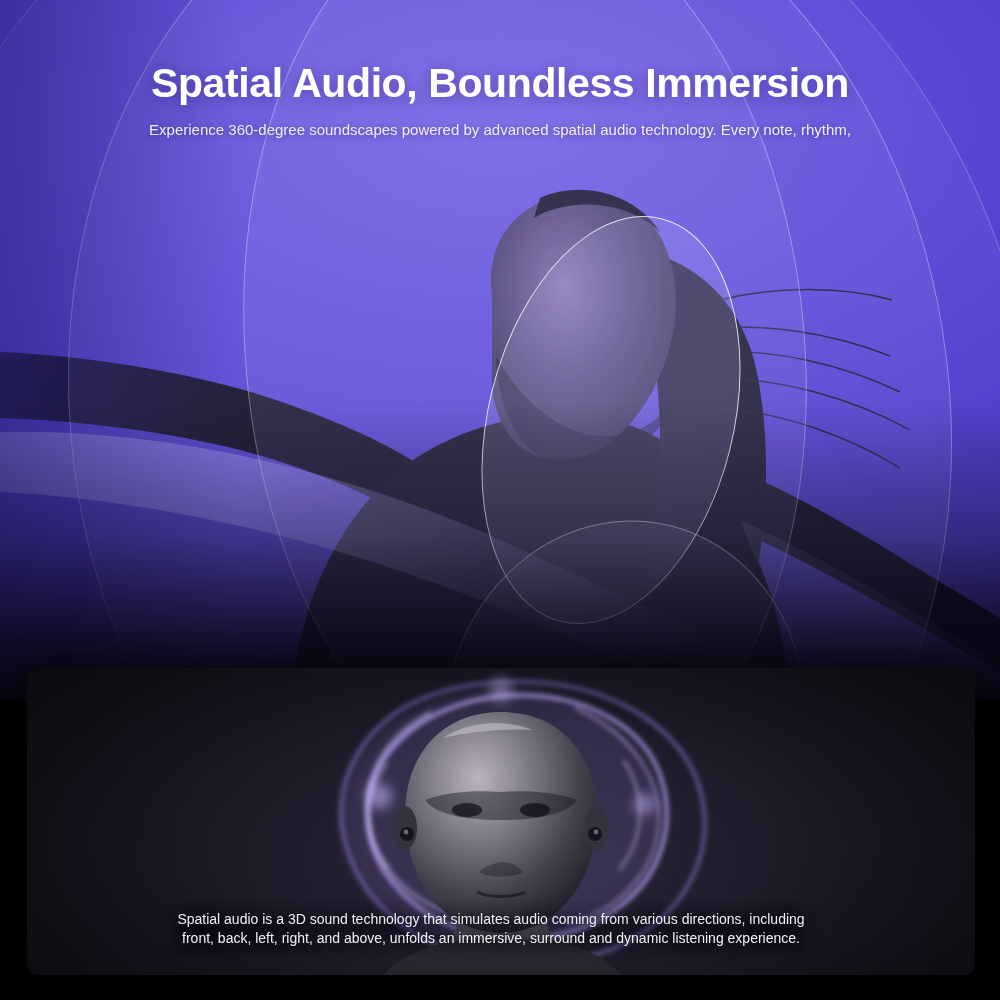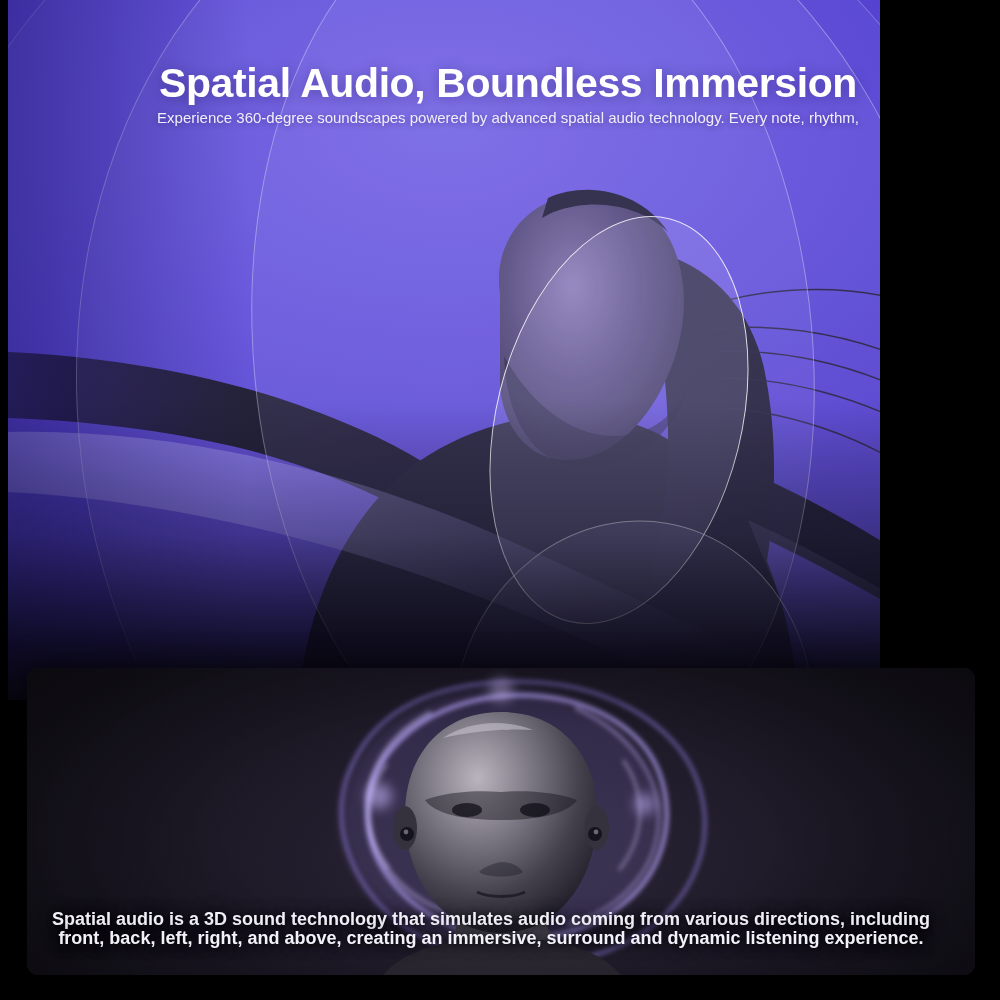--- a/index.html
+++ b/index.html
@@ -8,21 +8,21 @@
     font-family:"Liberation Sans", sans-serif;
   }
 
   #page {
     position:relative; width:1000px; height:1000px;
     background:#000; overflow:hidden;
   }
 
   
   .hero {
-    position:absolute; left:8px; top:0; width:872px; height:700px;
+    position:absolute; left:0; top:0; width:1000px; height:700px;
     overflow:hidden;
     background:
       radial-gradient(120% 90% at 50% 18%, #6d5ce0 0%, #5c4ad6 32%, #4f3bcb 58%, #3f2fae 82%, #2c2080 100%);
     padding-left: 15px;
   }
   
   .hero-fade-bottom {
     position:absolute; left:0; bottom:0; width:1000px; height:300px;
     background:linear-gradient(to bottom, rgba(10,8,26,0) 0%, rgba(12,10,30,0.35) 45%, rgba(8,6,20,0.85) 82%, #07060f 100%);
   }
@@ -51,41 +51,41 @@
   
   .silhouette { position:absolute; left:0; top:0; width:1000px; height:700px; }
 
   
   .hero-text { position:absolute; left:0; top:62px; width:1000px; text-align:center; z-index:9; }
   .hero-title {
     font-size:41px; font-weight:bold; color:#ffffff; letter-spacing:-0.4px;
     line-height:1.06; text-shadow:0 2px 14px rgba(20,10,70,0.35);
   }
   .hero-sub {
-    margin-top:2px; font-size:15px; line-height:22px; color:#f0eefc;
+    margin-top:14px; font-size:15px; line-height:22px; color:#f0eefc;
     font-weight:normal; text-shadow:0 1px 6px rgba(20,10,70,0.40);
   }
   .hero-sub .l { display:block; }
 
   
   .panel {
     position:absolute; left:27px; top:668px; width:948px; height:307px;
     border-radius:11px; overflow:hidden;
     background:
       radial-gradient(80% 120% at 52% 62%, #2b2636 0%, #1e1a28 38%, #17141e 68%, #121019 100%);
     box-shadow:0 0 30px rgba(0,0,0,0.55);
   }
   .panel-vignette {
     position:absolute; inset:0;
     background:radial-gradient(70% 95% at 50% 55%, rgba(0,0,0,0) 40%, rgba(0,0,0,0.55) 100%);
   }
 
   .panel-caption {
     position:absolute; left:0; bottom:27px; width:928px; text-align:center;
-    font-size:18px; line-height:19px; color:#f2f0f8; font-weight:bold;
+    font-size:14px; line-height:19px; color:#f2f0f8; font-weight:normal;
     text-shadow:0 1px 7px rgba(0,0,0,0.85), 0 0 16px rgba(0,0,0,0.7);
     z-index:8;
   }
   .panel-caption .l { display:block; }
 
   .page-floor { position:absolute; left:0; top:975px; width:1000px; height:25px; background:#000; }
 </style>
 </head>
 <body>
 
@@ -244,18 +244,18 @@
       <circle cx="379" cy="164" r="2.4" fill="#6b6578"></circle>
       <circle cx="569" cy="164" r="2.4" fill="#6b6578"></circle>
 
       <path d="M416,70 C 440,54 476,50 506,62 C 478,60 442,64 416,70 Z" fill="rgba(220,216,228,0.45)"></path>
     </svg>
 
     <div class="panel-vignette"></div>
 
     <div class="panel-caption">
       <span class="l">Spatial audio is a 3D sound technology that simulates audio coming from various directions, including</span>
-      <span class="l">front, back, left, right, and above, creating an immersive, surround and dynamic listening experience.</span>
+      <span class="l">front, back, left, right, and above, unfolds an immersive, surround and dynamic listening experience.</span>
     </div>
   </div>
 
   <div class="page-floor"></div>
 </div>
 
 </body></html>

